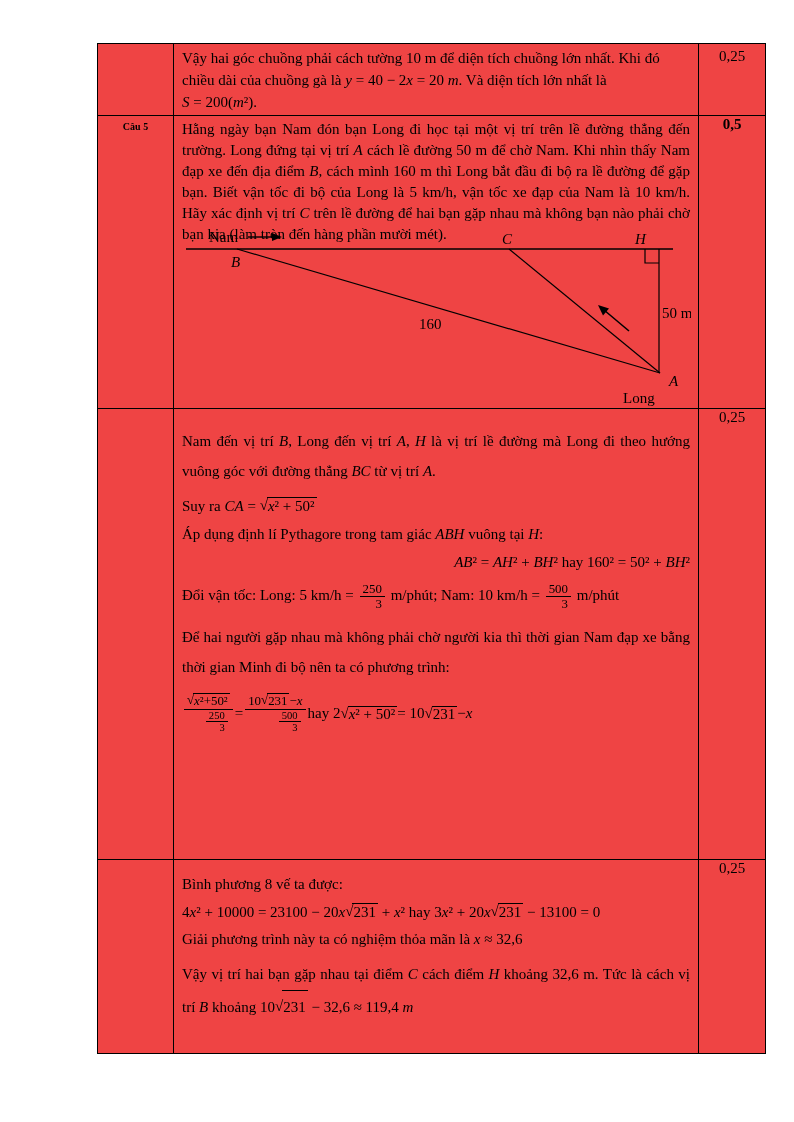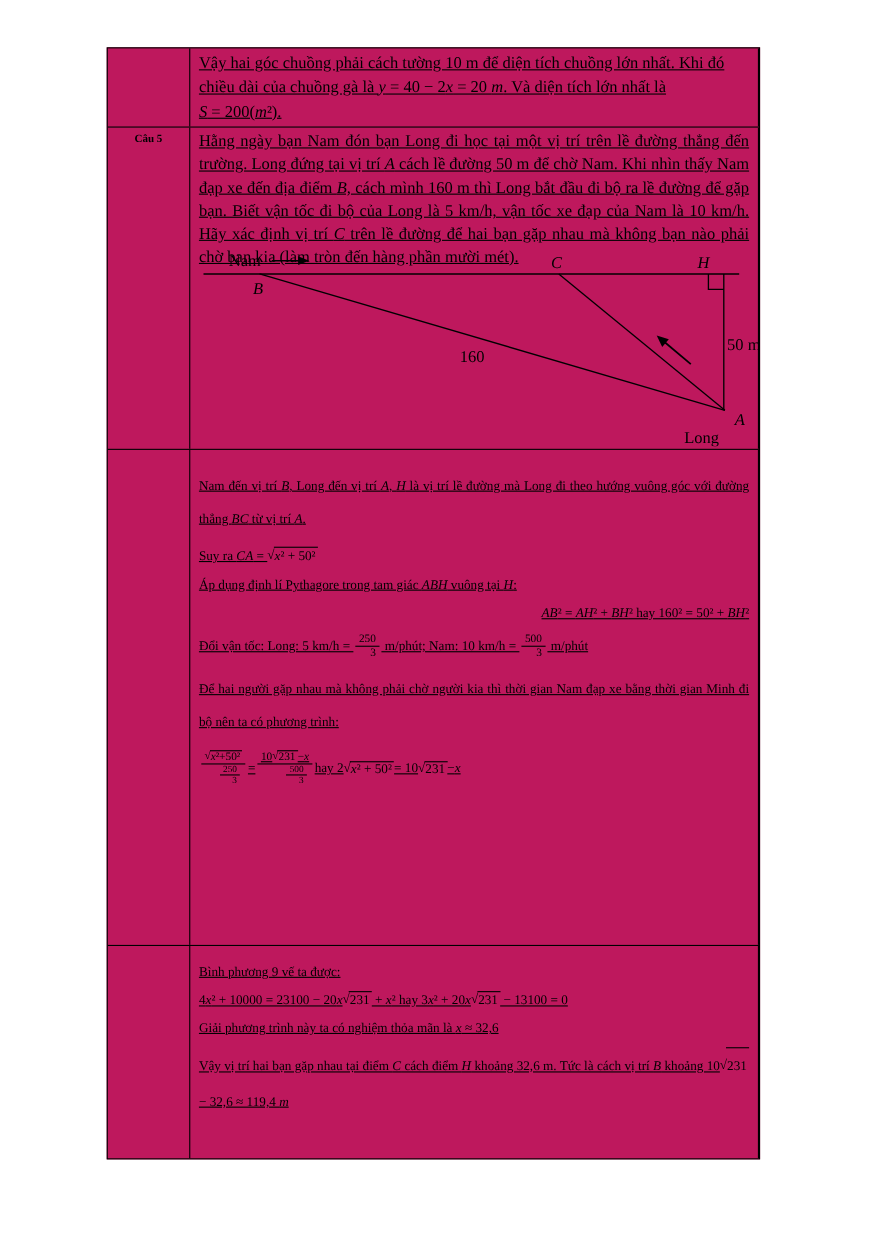--- a/index.html
+++ b/index.html
@@ -1,22 +1,22 @@
 <!DOCTYPE html>
 <html><head>
 <meta charset="utf-8">
 <style>
   html,body{margin:0;padding:0;}
   body{
     width:794px;height:1122px;position:relative;background:#ffffff;
     font-family:"Liberation Serif", serif;color:#000;
   }
   .tbl{
-    position:absolute;left:97px;top:43px;width:594px;
-    border:1px solid #000;box-sizing:border-box;background:#be185d;text-decoration:underline;
+    position:absolute;left:97px;top:43px;width:669px;
+    border:1px solid #000;box-sizing:border-box;background:#ef4444;
   }
   .row{display:flex;box-sizing:border-box;border-bottom:1px solid #000;}
   .row:last-child{border-bottom:none;}
   .c1,.c2,.c3{box-sizing:border-box;overflow:hidden;}
   .c1{width:76px;border-right:1px solid #000;text-align:center;}
   .c2{width:525px;border-right:1px solid #000;padding:3px 8px;}
   .c3{flex:1;display:flex;justify-content:center;}
   .r1{height:72px;}
   .r2{height:293px;}
   .r3{height:451px;}
@@ -24,21 +24,21 @@
   .score{font-size:15px;}
   .score.bold{font-weight:bold;}
   .c3.top{align-items:flex-start;padding-top:4px;}
   .c3.mid{}
   .cau{font-weight:bold;font-size:10px;display:inline-block;padding-top:4px;}
   .tline{font-size:15px;line-height:22px;}
   .qpara{font-size:15px;line-height:21px;text-align:justify;}
   .diagram{display:block;margin-top:-16px;margin-left:0;}
   .diagram text{font-size:15px;font-family:"Liberation Serif", serif;}
   .diagram .it{font-style:italic;}
-  .sb{font-size:12px;}
+  .sb{font-size:15px;}
   .r3 .sb{margin:11px 0;}
   .r4 .sb{margin:10px 0;}
   .r3 .c2{padding-top:6px;}
   .r4 .c2{padding-top:6px;}
   .just{text-align:justify;line-height:30px;}
   .r4 .just{line-height:32px;}
   .indent{padding-left:42px;text-align:right;}
   i{font-style:italic;}
   
   .sqrt{display:inline-block;white-space:nowrap;}
@@ -124,21 +124,21 @@
           </span> hay 2<span class="sqrt"><span class="rsign">√</span><span class="rad"><i>x</i>² + 50²</span></span> = 10<span class="sqrt"><span class="rsign">√</span><span class="rad">231</span></span> − <i>x</i></div>
     </div>
     <div class="c3 mid">
       <span class="score">0,25</span>
     </div>
   </div>
 
   <div class="row r4">
     <div class="c1"></div>
     <div class="c2">
-      <div class="sb">Bình phương 9 vế ta được:</div>
+      <div class="sb">Bình phương 8 vế ta được:</div>
       <div class="sb">4<i>x</i>² + 10000 = 23100 − 20<i>x</i><span class="sqrt"><span class="rsign">√</span><span class="rad">231</span></span> + <i>x</i>²  hay  3<i>x</i>² + 20<i>x</i><span class="sqrt"><span class="rsign">√</span><span class="rad">231</span></span> − 13100 = 0</div>
       <div class="sb">Giải phương trình này ta có nghiệm thỏa mãn là <i>x</i> ≈ 32,6</div>
       <div class="sb just">Vậy vị trí hai bạn gặp nhau tại điểm <i>C</i> cách điểm <i>H</i>  khoảng 32,6 m. Tức là cách vị trí <i>B</i> khoảng 10<span class="sqrt"><span class="rsign">√</span><span class="rad">231</span></span> − 32,6 ≈ 119,4 <i>m</i></div>
     </div>
     <div class="c3 mid">
       <span class="score">0,25</span>
     </div>
   </div>
 
 </div>

